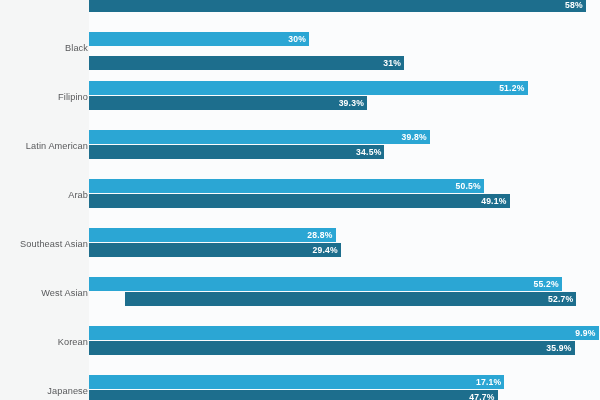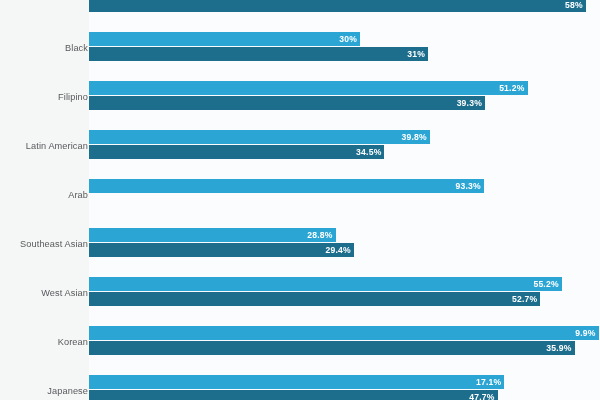--- a/index.html
+++ b/index.html
@@ -50,76 +50,80 @@
   <div id="label-panel"></div>
   <div id="bars-layer">
       <div class="cat-group" style="top: -17px; height: 29px;">
         <div class="bar-row" style="top: 15px; width: 496.77px;">
           <div class="bar s1" style="width: 100%;"></div>
           <div class="bar-value">58%</div>
         </div>
       </div>
       <div class="cat-group" style="top: 32px; height: 29px;">
         <div class="cat-label" style="top: 10.75px;">Black</div>
-        <div class="bar-row" style="top: 0px; width: 271px;">
+        <div class="bar-row" style="top: 0px; width: 220px;">
           <div class="bar s0" style="width: 100%;"></div>
           <div class="bar-value">30%</div>
         </div>
-        <div class="bar-row" style="top: 15px; width: 315px; padding-left: 24px;">
+        <div class="bar-row" style="top: 24px; width: 315px;">
           <div class="bar s1" style="width: 100%;"></div>
           <div class="bar-value">31%</div>
         </div>
       </div>
       <div class="cat-group" style="top: 81px; height: 29px;">
         <div class="cat-label" style="top: 10.75px;">Filipino</div>
         <div class="bar-row" style="top: 0px; width: 438.528px; text-align: center;">
           <div class="bar s0" style="width: 100%;"></div>
           <div class="bar-value">51.2%</div>
         </div>
-        <div class="bar-row" style="top: 15px; width: 396px;">
+        <div class="bar-row" style="top: 15px; width: 278px;">
           <div class="bar s1" style="width: 100%;"></div>
           <div class="bar-value">39.3%</div>
         </div>
       </div>
       <div class="cat-group" style="top: 130px; height: 29px;">
         <div class="cat-label" style="top: 10.75px;">Latin American</div>
         <div class="bar-row" style="top: 0px; width: 340.887px;">
           <div class="bar s0" style="width: 100%;"></div>
           <div class="bar-value">39.8%</div>
         </div>
         <div class="bar-row" style="top: 15px; width: 295.493px; text-align: right;">
           <div class="bar s1" style="width: 100%;"></div>
           <div class="bar-value">34.5%</div>
         </div>
       </div>
       <div class="cat-group" style="top: 179px; height: 29px;">
         <div class="cat-label" style="top: 10.75px;">Arab</div>
         <div class="bar-row" style="top: 0px; width: 394.846px;">
           <div class="bar s0" style="width: 100%;"></div>
-          <div class="bar-value">93.3%</div>
+          <div class="bar-value">50.5%</div>
+        </div>
+        <div class="bar-row" style="top: 15px; width: 420.541px;">
+          <div class="bar s1" style="width: 100%;"></div>
+          <div class="bar-value">49.1%</div>
         </div>
       </div>
       <div class="cat-group" style="top: 228px; height: 29px;">
         <div class="cat-label" style="top: 10.75px;">Southeast Asian</div>
         <div class="bar-row" style="top: 0px; width: 246.672px;">
           <div class="bar s0" style="width: 100%;"></div>
           <div class="bar-value">28.8%</div>
         </div>
-        <div class="bar-row" style="top: 15px; width: 251.811px; padding-left: 13px;">
+        <div class="bar-row" style="top: 15px; width: 251.811px;">
           <div class="bar s1" style="width: 100%;"></div>
           <div class="bar-value">29.4%</div>
         </div>
       </div>
       <div class="cat-group" style="top: 277px; height: 29px;">
         <div class="cat-label" style="top: 10.75px;">West Asian</div>
         <div class="bar-row" style="top: 0px; width: 472.788px;">
           <div class="bar s0" style="width: 100%;"></div>
           <div class="bar-value">55.2%</div>
         </div>
-        <div class="bar-row" style="top: 15px; width: 451.375px;">
+        <div class="bar-row" style="top: 15px; width: 451.375px; margin-left: 36px;">
           <div class="bar s1" style="width: 100%;"></div>
           <div class="bar-value">52.7%</div>
         </div>
       </div>
       <div class="cat-group" style="top: 326px; height: 29px;">
         <div class="cat-label" style="top: 10.75px;">Korean</div>
         <div class="bar-row" style="top: 0px; width: 509.617px;">
           <div class="bar s0" style="width: 100%;"></div>
           <div class="bar-value">9.9%</div>
         </div>

